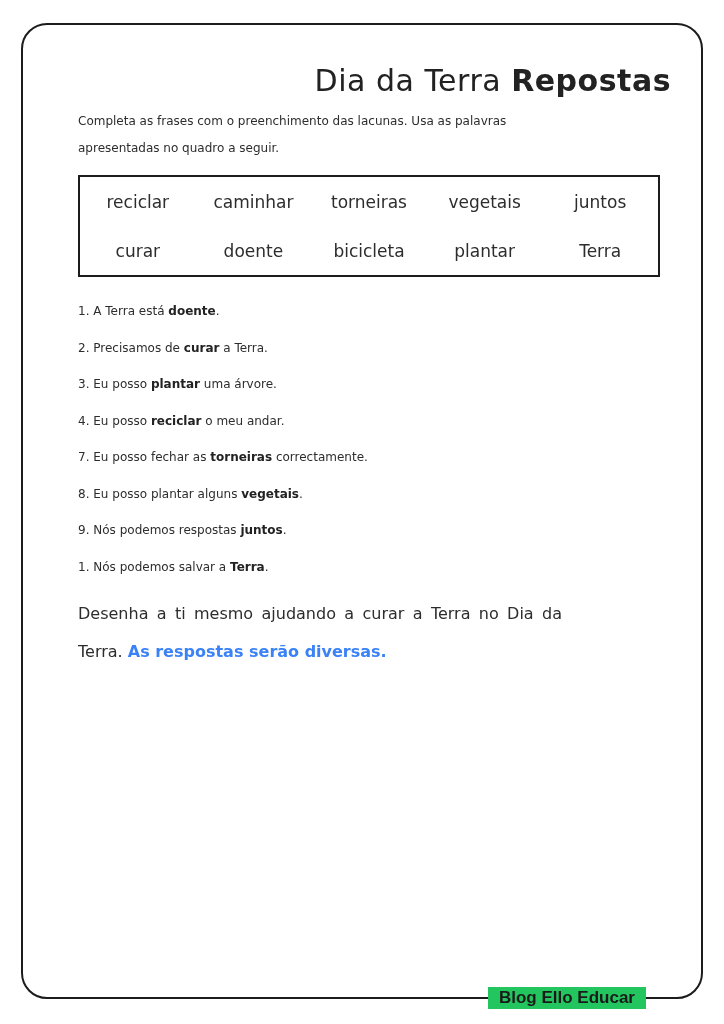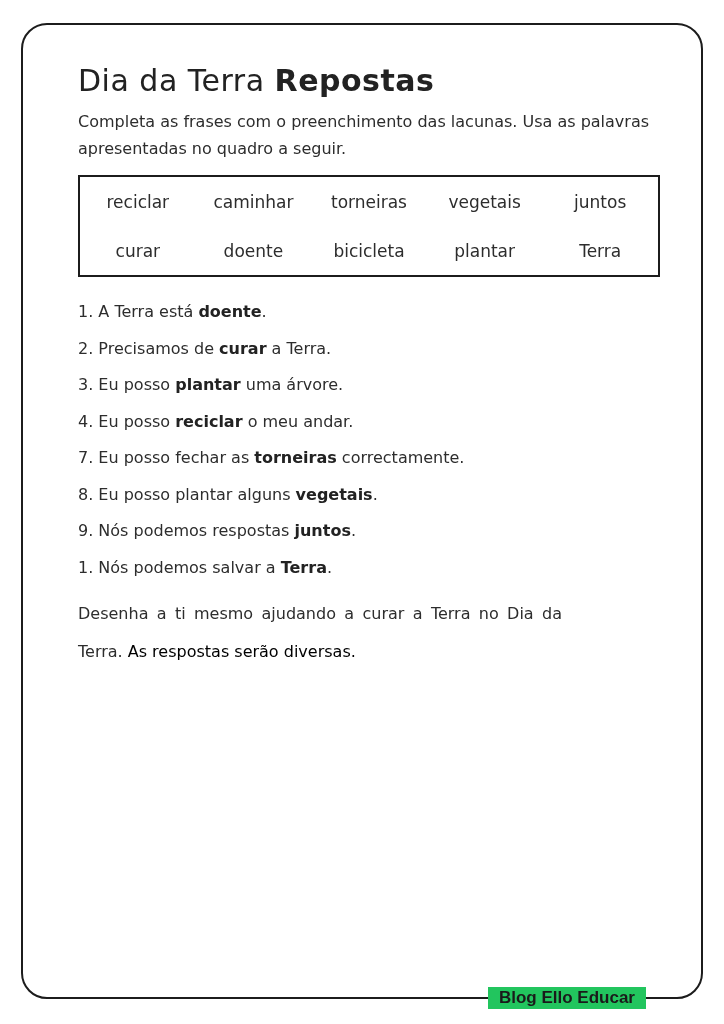--- a/index.html
+++ b/index.html
@@ -12,31 +12,31 @@
   }
   .page-frame {
     position: absolute;
     left: 21px; top: 23px; right: 21px; bottom: 25px;
     border: 2px solid #1c1c1c;
     border-radius: 26px;
     background: #ffffff;
     padding: 38px 30px 0 55px;
   }
   .title {
-    text-align: left;
+    text-align: right;
     font-size: 30px;
     font-weight: 400;
     letter-spacing: 0.5px;
     color: #222222;
     white-space: nowrap;
   }
   .title b { font-weight: 700; }
   .instructions {
     margin-top: 10px;
-    font-size: 16px;
+    font-size: 12px;
     line-height: 27px;
     color: #2d2d2d;
   }
   .word-box {
     margin-top: 13px;
     width: 582px;
     height: 102px;
     border: 2px solid #1c1c1c;
     display: grid;
     grid-template-rows: 1fr 1fr;
@@ -49,35 +49,35 @@
     justify-items: center;
   }
   .word {
     font-size: 17px;
     color: #2d2d2d;
   }
   .answers {
     margin-top: 25px;
   }
   .answer-row {
-    font-size: 16px;
+    font-size: 12px;
     line-height: 19px;
     margin-bottom: 17.5px;
     color: #2d2d2d;
   }
   .answer-row b { font-weight: 700; color: #222222; }
   .closing {
     margin-top: 18px;
     width: 484px;
     text-align: justify;
     font-size: 16px;
     line-height: 38px;
     color: #2d2d2d;
   }
-  .closing b { font-weight: 400; color: #000000; }
+  .closing b { font-weight: 700; color: #3b82f6; }
   .footer-brand {
     position: absolute;
     bottom: -12px;
     right: 55px;
     background: #22c55e;
     padding: 0 11px;
     font-family: "Liberation Sans", sans-serif;
     font-weight: 700;
     font-size: 17px;
     color: #1a1a1a;

